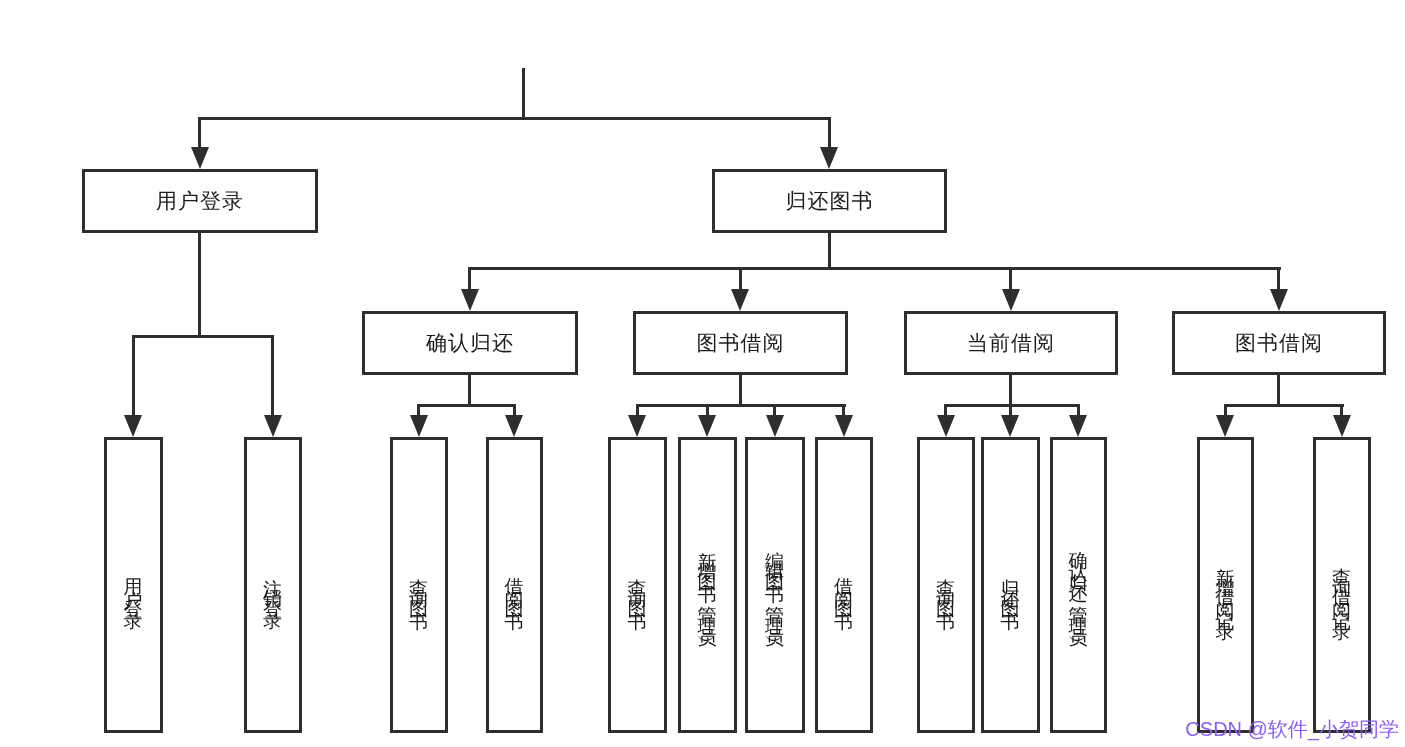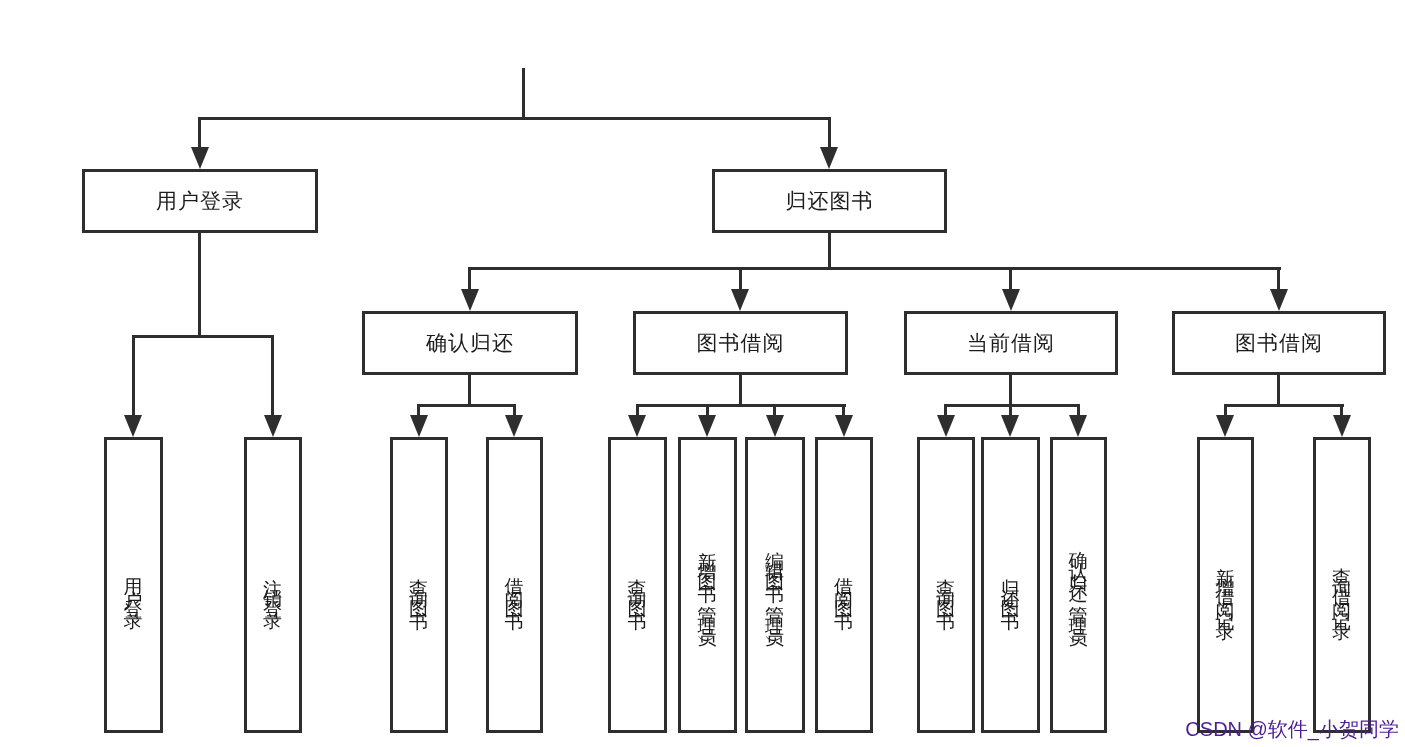--- a/index.html
+++ b/index.html
@@ -16,21 +16,21 @@
     writing-mode:vertical-rl;text-orientation:mixed;
     font-size:19px;letter-spacing:11px;line-height:1;white-space:nowrap;
   }
   .line{position:absolute;background:#2e2e2e;}
   .arrow{
     position:absolute;width:0;height:0;
     border-left:9px solid transparent;border-right:9px solid transparent;
     border-top:22px solid #2e2e2e;
   }
   .watermark{
-    position:absolute;right:6px;bottom:4px;font-size:20px;color:#4c1d95;
+    position:absolute;right:6px;bottom:4px;font-size:20px;color:#8b5cf6;
     white-space:nowrap;
   }
 </style>
 </head>
 <body>
 
 <div class="stage">
 
 
   <div class="line" style="left:522px;top:68px;width:3px;height:52px"></div>

